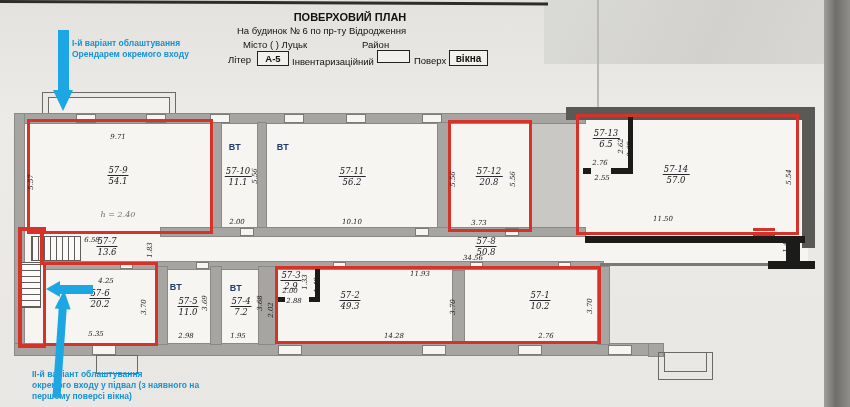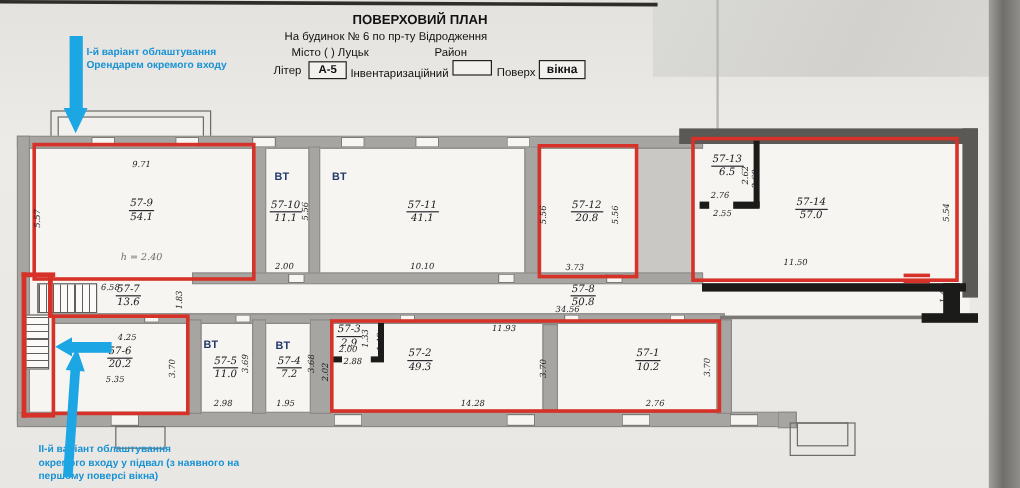--- a/index.html
+++ b/index.html
@@ -148,21 +148,21 @@
   <div class="abs red-line" style="left:18px;top:227px;width:4px;height:121px;"></div>
   <div class="abs red-line" style="left:18px;top:227px;width:28px;height:4px;"></div>
   <div class="abs red-line" style="left:40px;top:230px;width:4px;height:35px;"></div>
   <div class="abs red-line" style="left:18px;top:344px;width:28px;height:4px;"></div>
   <div class="abs red-line" style="left:753px;top:228px;width:22px;height:3px;"></div>
   <div class="abs red-line" style="left:753px;top:233px;width:22px;height:3px;"></div>
 
   <div class="abs zlab" id="labels" style="left:0;top:0;width:850px;height:407px;">
       <div class="room-label" style="left: 118px; top: 165px;"><span class="num">57-9</span><span class="area">54.1</span></div>
       <div class="room-label" style="left: 238px; top: 166px;"><span class="num">57-10</span><span class="area">11.1</span></div>
-      <div class="room-label" style="left: 352px; top: 166px;"><span class="num">57-11</span><span class="area">41.1</span></div>
+      <div class="room-label" style="left: 352px; top: 166px;"><span class="num">57-11</span><span class="area">56.2</span></div>
       <div class="room-label" style="left: 489px; top: 166px;"><span class="num">57-12</span><span class="area">20.8</span></div>
       <div class="room-label" style="left: 606px; top: 128px;"><span class="num">57-13</span><span class="area">6.5</span></div>
       <div class="room-label" style="left: 676px; top: 164px;"><span class="num">57-14</span><span class="area">57.0</span></div>
       <div class="room-label" style="left: 107px; top: 236px;"><span class="num">57-7</span><span class="area">13.6</span></div>
       <div class="room-label" style="left: 486px; top: 236px;"><span class="num">57-8</span><span class="area">50.8</span></div>
       <div class="room-label" style="left: 100px; top: 288px;"><span class="num">57-6</span><span class="area">20.2</span></div>
       <div class="room-label" style="left: 188px; top: 296px;"><span class="num">57-5</span><span class="area">11.0</span></div>
       <div class="room-label" style="left: 241px; top: 296px;"><span class="num">57-4</span><span class="area">7.2</span></div>
       <div class="room-label" style="left: 291px; top: 270px;"><span class="num">57-3</span><span class="area">2.9</span></div>
       <div class="room-label" style="left: 350px; top: 290px;"><span class="num">57-2</span><span class="area">49.3</span></div>
@@ -179,21 +179,21 @@
       <span class="dim" style="left: 602px; top: 178px;">2.55</span>
       <span class="dim rot" style="left: 621px; top: 146px;">2.62</span>
       <span class="dim rot" style="left: 630px; top: 149px;">2.68</span>
       <span class="dim" style="left: 663px; top: 219px;">11.50</span>
       <span class="dim rot" style="left: 789px; top: 177px;">5.54</span>
       <span class="dim rot" style="left: 786px; top: 245px;">1.47</span>
       <span class="dim" style="left: 92px; top: 240px;">6.58</span>
       <span class="dim rot" style="left: 150px; top: 250px;">1.83</span>
       <span class="dim" style="left: 473px; top: 258px;">34.56</span>
       <span class="dim" style="left: 106px; top: 281px;">4.25</span>
-      <span class="dim" style="left: 96px; top: 316px;">5.35</span>
+      <span class="dim" style="left: 96px; top: 334px;">5.35</span>
       <span class="dim rot" style="left: 144px; top: 307px;">3.70</span>
       <span class="dim" style="left: 186px; top: 336px;">2.98</span>
       <span class="dim rot" style="left: 205px; top: 303px;">3.69</span>
       <span class="dim" style="left: 238px; top: 336px;">1.95</span>
       <span class="dim rot" style="left: 260px; top: 303px;">3.68</span>
       <span class="dim" style="left: 290px; top: 291px;">2.00</span>
       <span class="dim" style="left: 294px; top: 301px;">2.88</span>
       <span class="dim rot" style="left: 305px; top: 282px;">1.33</span>
       <span class="dim rot" style="left: 317px; top: 285px;">1.49</span>
       <span class="dim rot" style="left: 271px; top: 310px;">2.02</span>

